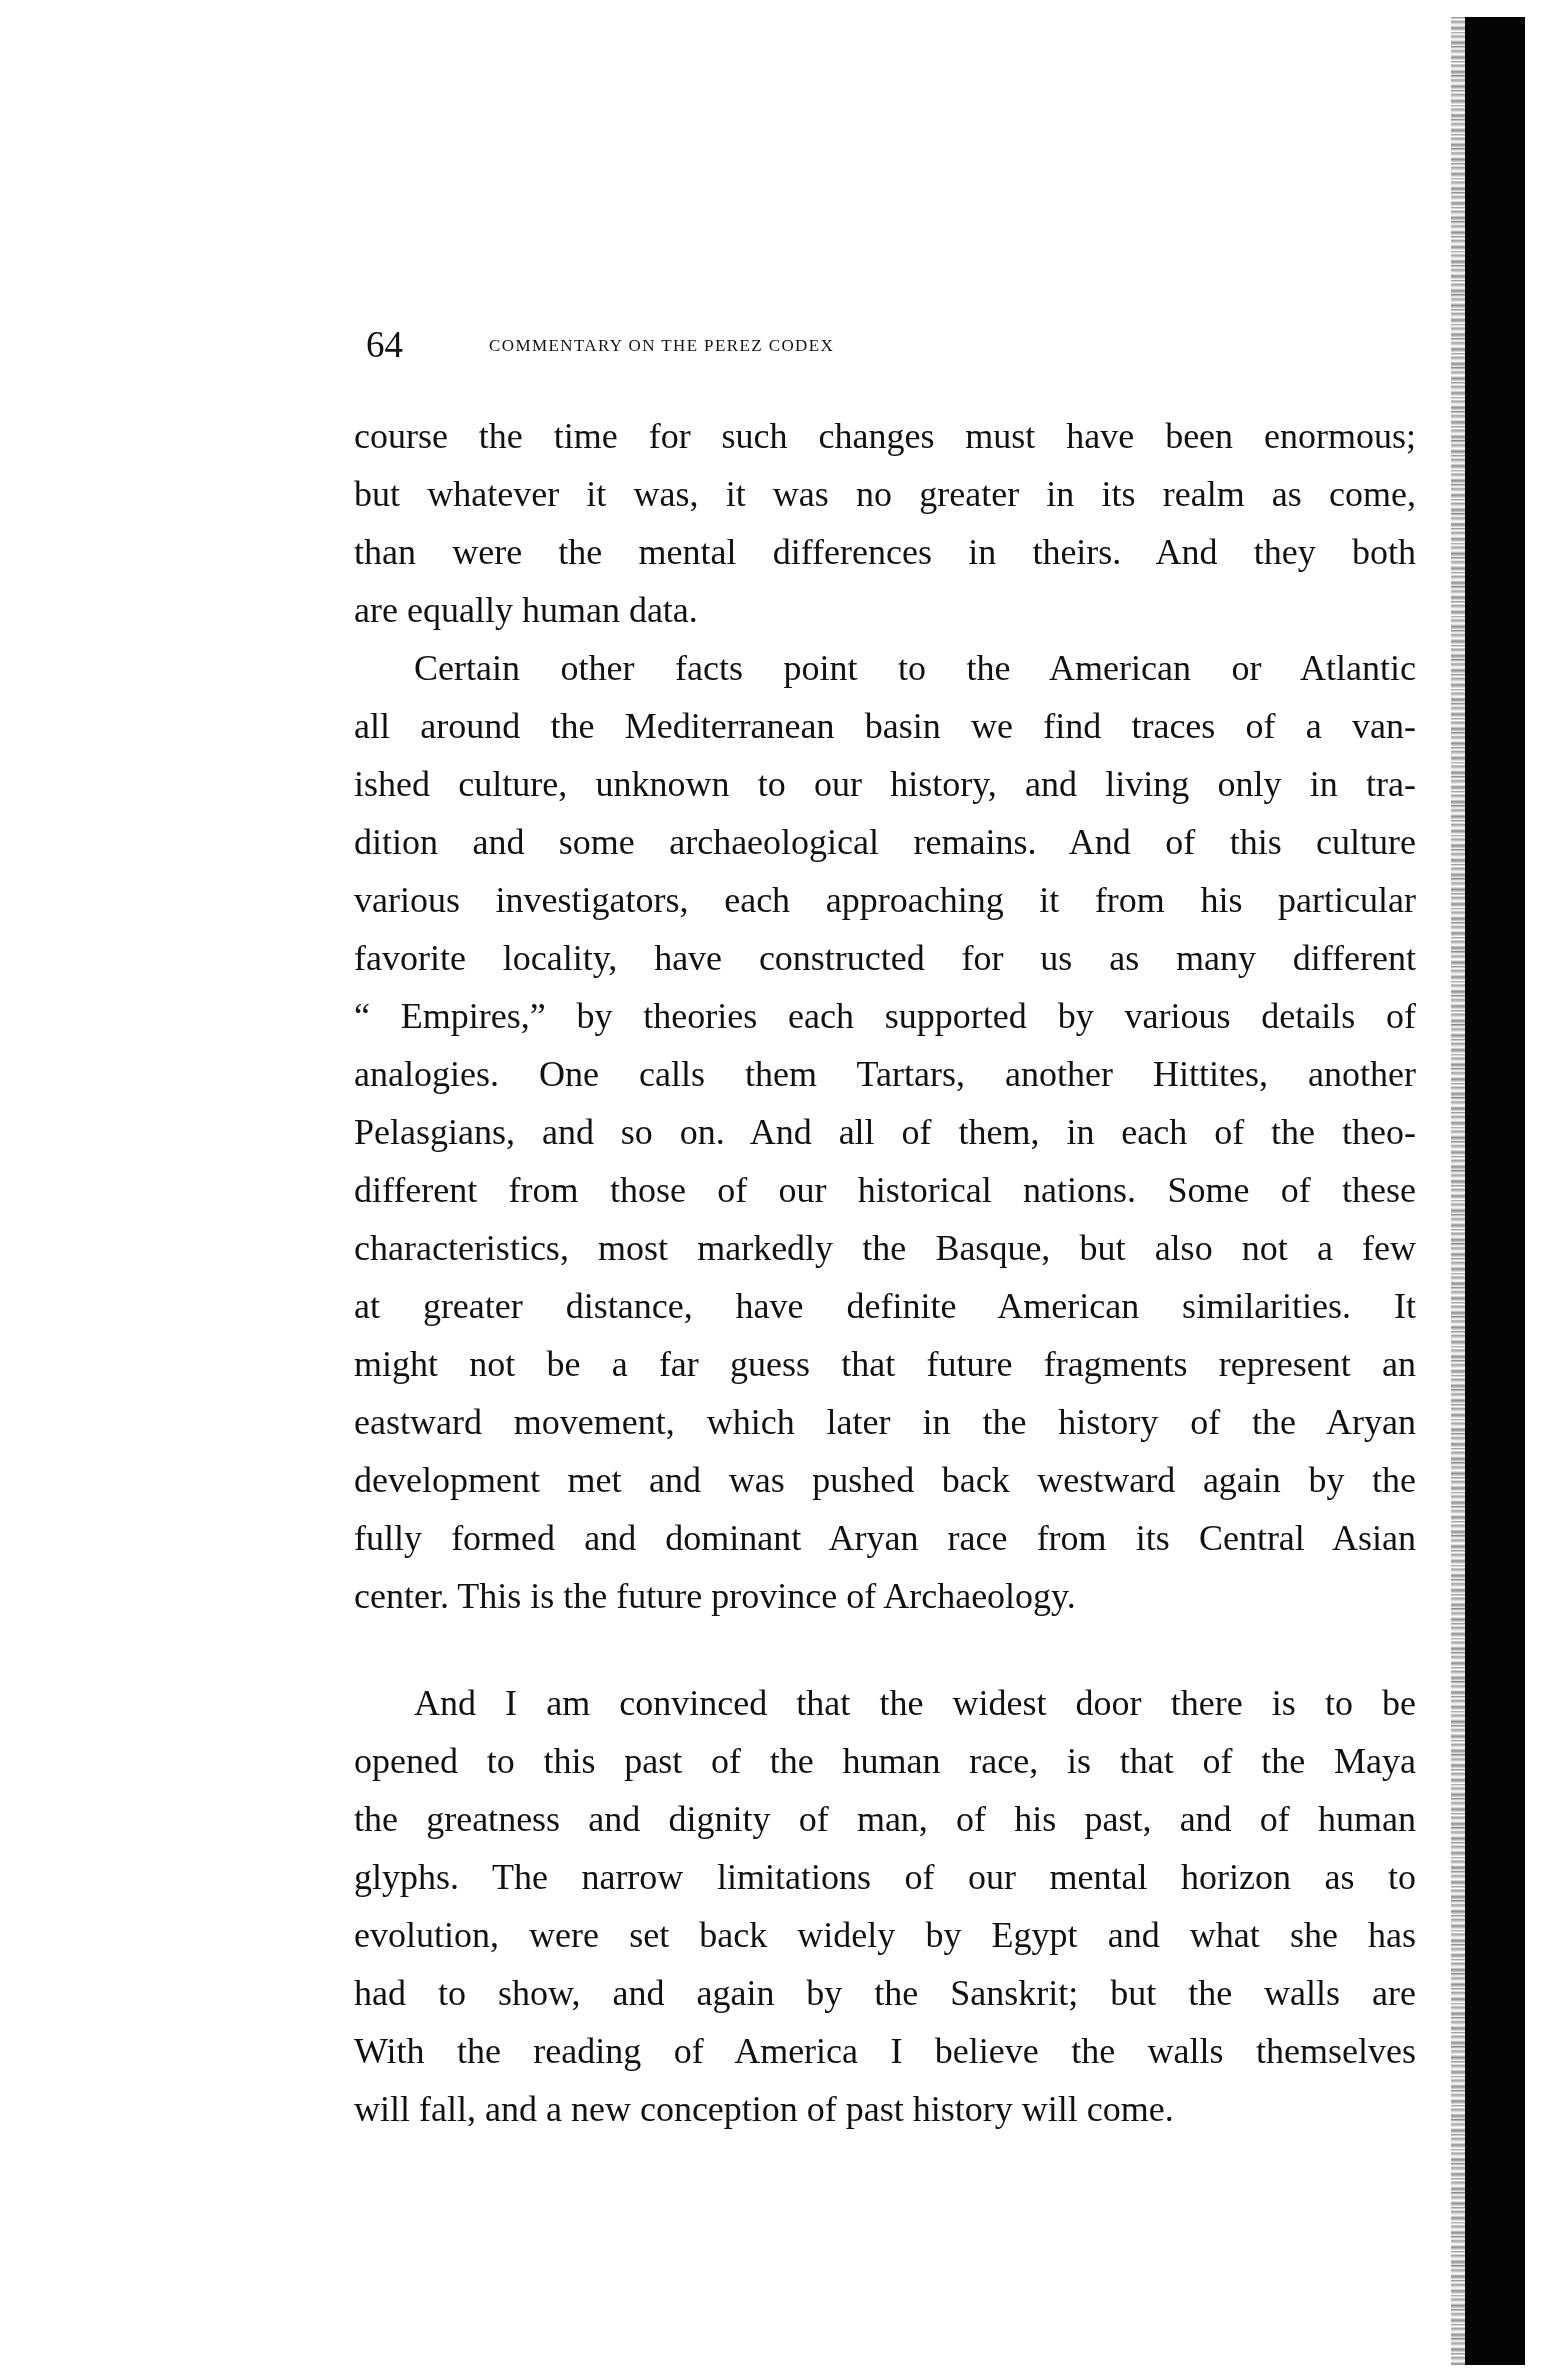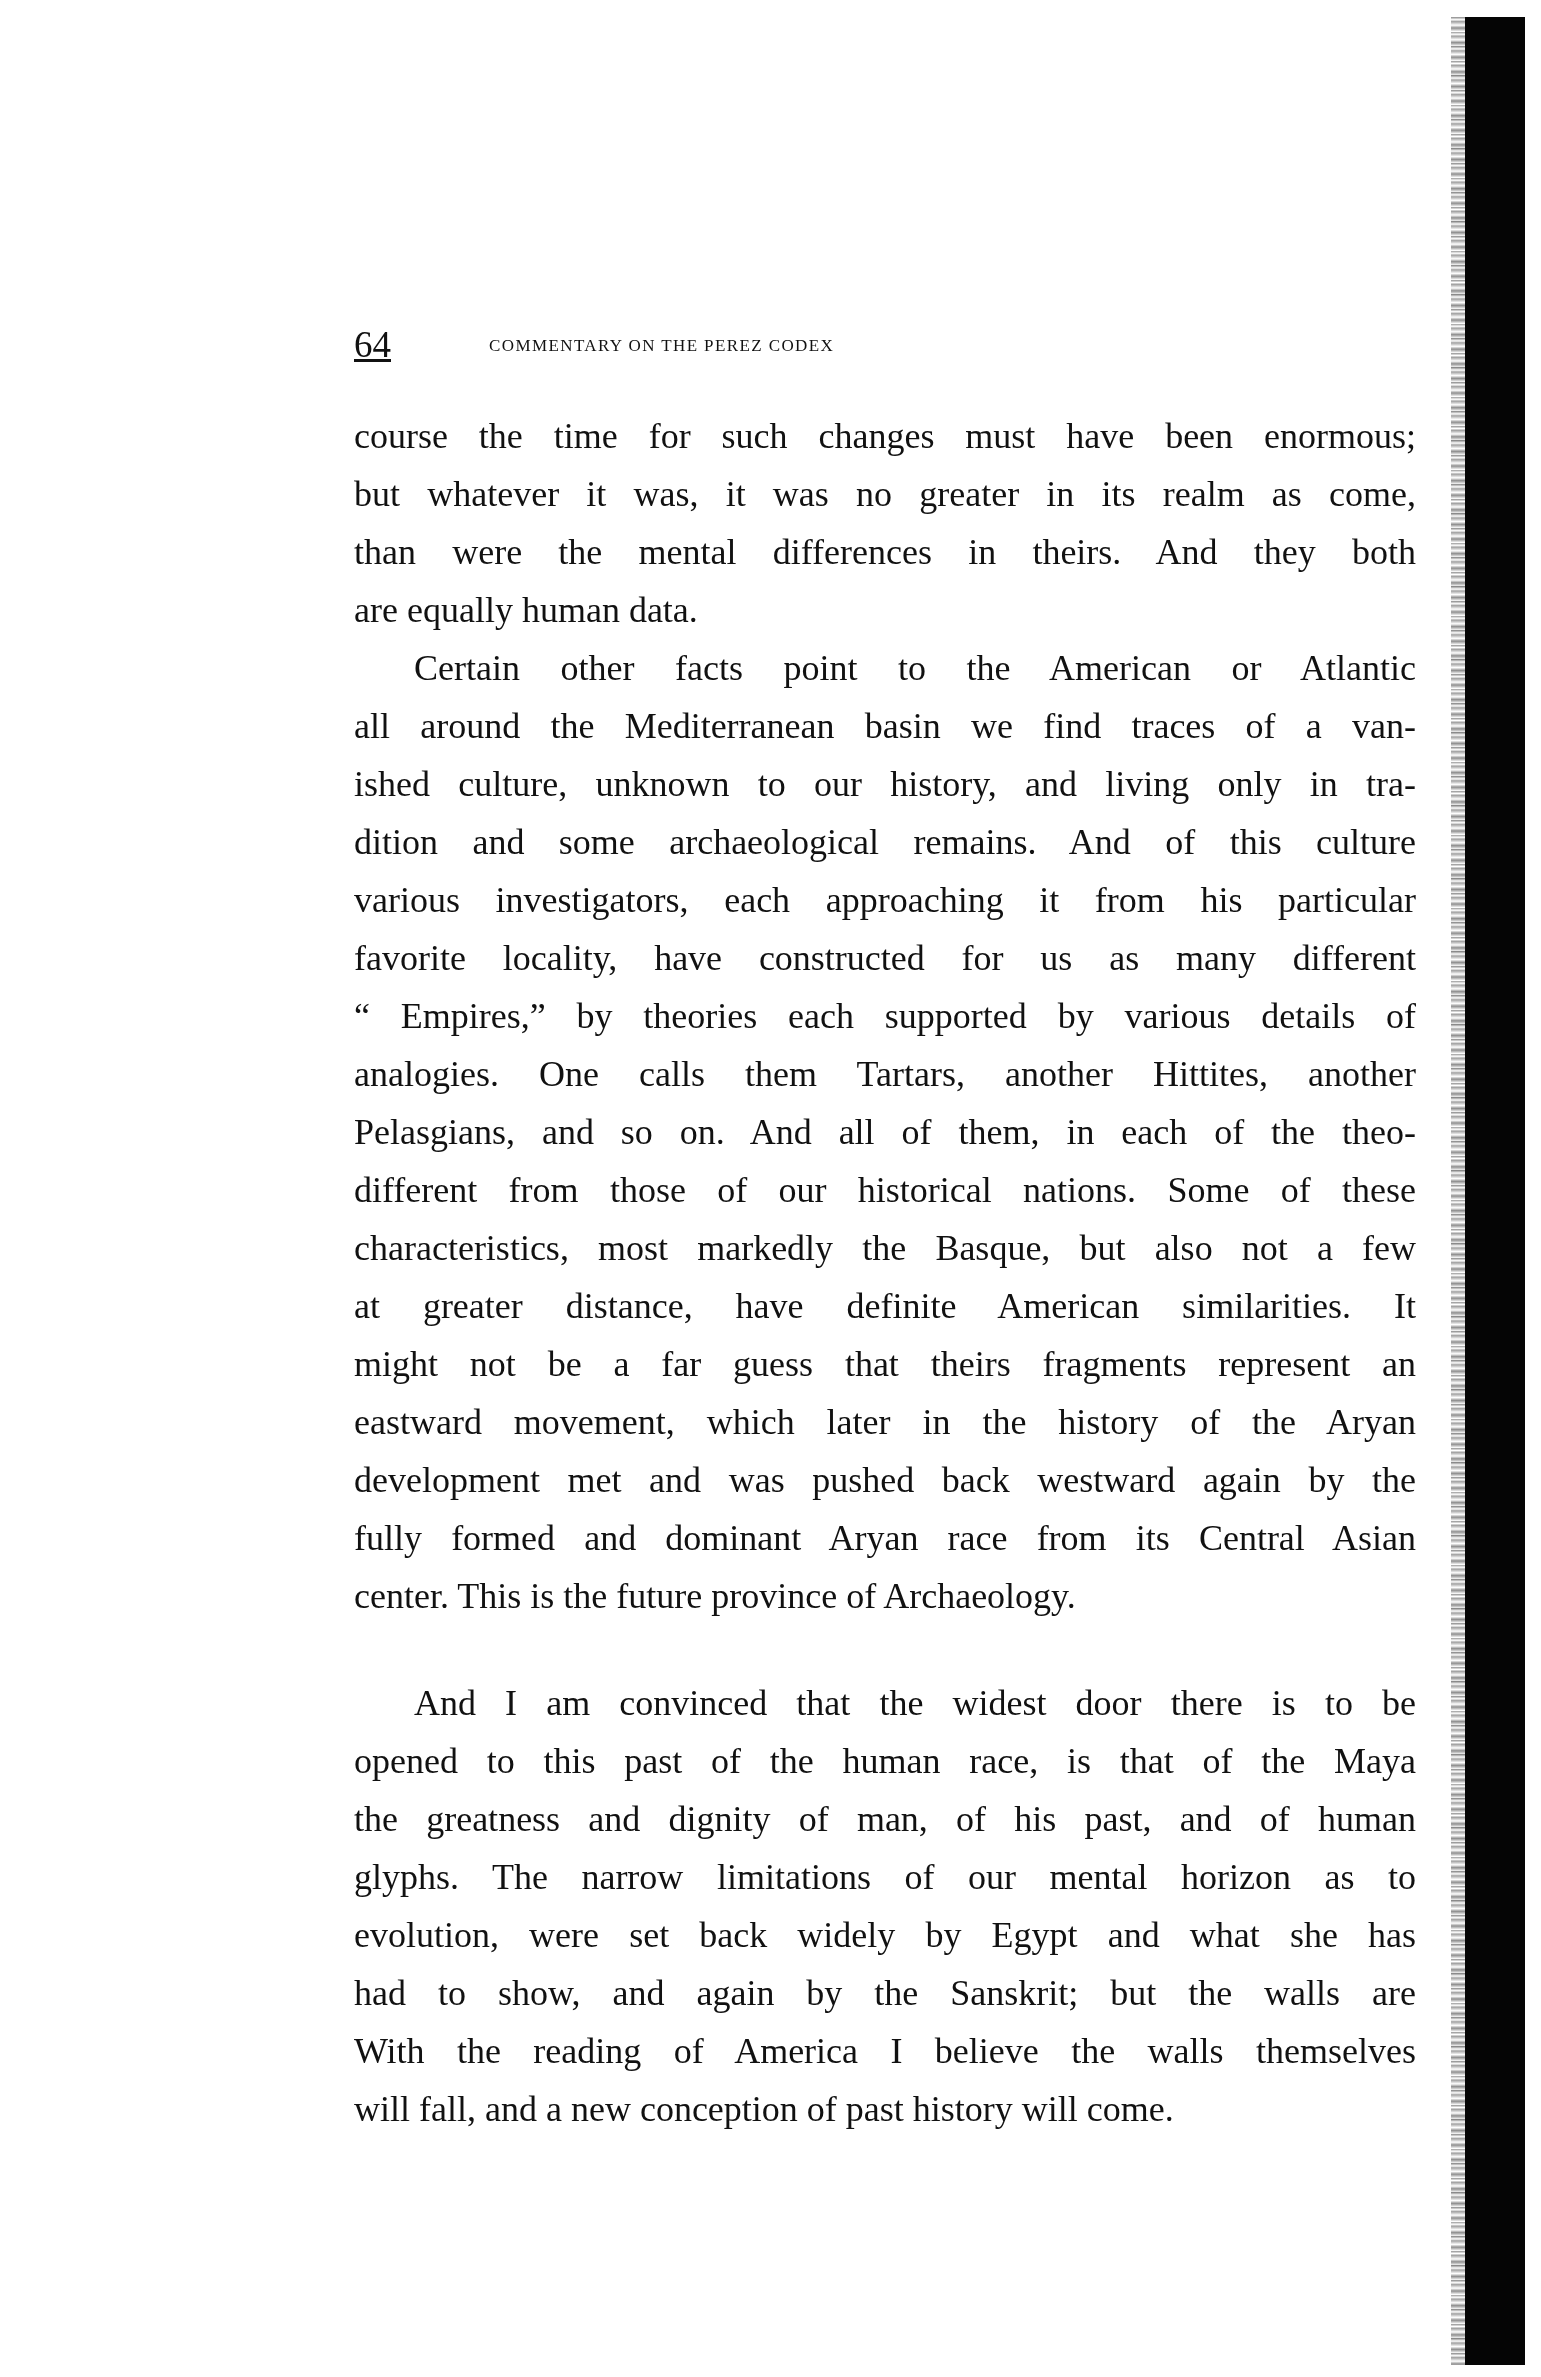--- a/index.html
+++ b/index.html
@@ -13,21 +13,21 @@
   }
   .scan-edge-fray {
     position: absolute; left: 1451px; top: 16.5px; width: 20px; height: 2348px;
     background: repeating-linear-gradient(180deg, #222 0px, #fff 2.7px, #555 4.6px, #fff 8.2px, #333 11px, #fff 14.6px);
     opacity: 0.55;
   }
   .page-header {
     position: absolute; left: 354px; top: 322px; width: 1062px; height: 46px;
   }
   .page-number {
-    position: absolute; left: 0; top: 0; font-size: 37px; line-height: 46px; text-decoration: underline;
+    position: absolute; left: 12px; top: 0; font-size: 37px; line-height: 46px;
   }
   .running-head {
     position: absolute; left: 135px; top: 3.7px; font-size: 17px; letter-spacing: 1.4px;
     line-height: 40px; text-transform: uppercase;
   }
   .body-text {
     position: absolute; left: 354px; top: 403px; width: 1062px;
   }
   .line {
     display: block; height: 50px; line-height: 50px; font-size: 36px;
@@ -61,21 +61,21 @@
     <span class="line">ished culture, unknown to our history, and living only in tra-</span>
     <span class="line">dition and some archaeological remains.  And of this culture</span>
     <span class="line">various investigators, each approaching it from his particular</span>
     <span class="line">favorite locality, have constructed for us as many different</span>
     <span class="line">“ Empires,” by theories each supported by various details of</span>
     <span class="line">analogies.  One calls them Tartars, another Hittites, another</span>
     <span class="line">Pelasgians, and so on.  And all of them, in each of the theo-</span>
     <span class="line">different from those of our historical nations.  Some of these</span>
     <span class="line">characteristics, most markedly the Basque, but also not a few</span>
     <span class="line">at greater distance, have definite American similarities.  It</span>
-    <span class="line">might not be a far guess that theirs fragments represent an</span>
+    <span class="line">might not be a far guess that future fragments represent an</span>
     <span class="line">eastward movement, which later in the history of the Aryan</span>
     <span class="line">development met and was pushed back westward again by the</span>
     <span class="line">fully formed and dominant Aryan race from its Central Asian</span>
     <span class="line last">center.  This is the future province of Archaeology.</span>
   </div>
   <div class="gap"></div>
   <div>
     <span class="line indent">And I am convinced that the widest door there is to be</span>
     <span class="line">opened to this past of the human race, is that of the Maya</span>
     <span class="line">the greatness and dignity of man, of his past, and of human</span>

